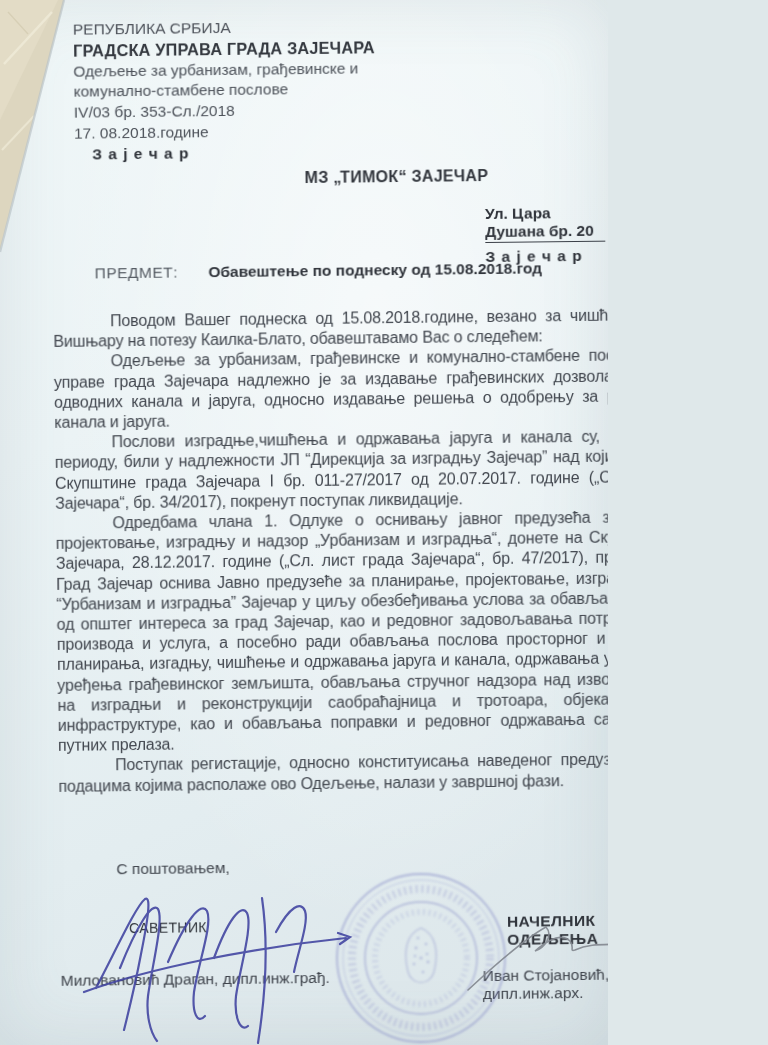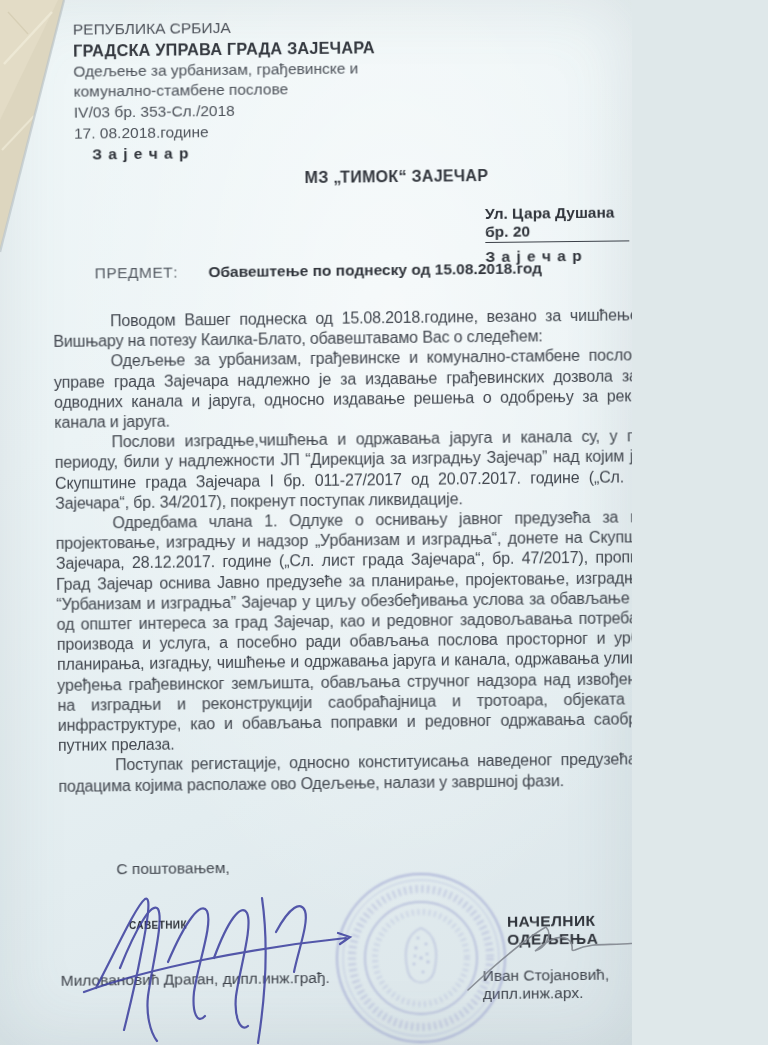--- a/index.html
+++ b/index.html
@@ -6,21 +6,20 @@
   body{
     width:768px;height:1045px;overflow:hidden;
     font-family:"Liberation Sans", sans-serif;
     background:#dfe8ea;
   }
   .photo{
     position:relative;width:608px;height:1045px;overflow:hidden;
     background:
       radial-gradient(ellipse at 62% 30%, rgba(255,255,255,.55), rgba(255,255,255,0) 60%),
       linear-gradient(155deg,#f0f7f8 0%,#ebf3f5 35%,#e3edf0 68%,#dbe5e9 100%);
-    padding-left: 24px;
   }
   .photo::after{
     content:"";position:absolute;inset:0;pointer-events:none;
     box-shadow:inset 0 0 70px rgba(90,110,120,.14);
   }
   .corner{position:absolute;top:0;left:0;z-index:1;}
   .sheet{
     position:absolute;inset:0;z-index:2;
     transform:rotate(-0.65deg);transform-origin:400px 480px;
     color:#474c54;filter:blur(0.28px);
@@ -32,21 +31,21 @@
   .addr{position:absolute;top:206px;left:488px;font-size:15.5px;font-weight:700;color:#30343b;}
   .addr .street{display:inline-block;border-bottom:1.6px solid #3a3f47;padding-bottom:1px;}
   .addr .city{margin-top:5px;letter-spacing:1px;}
   .subject{position:absolute;top:261px;left:78px;font-size:15.5px;}
   .subject .lbl{color:#565c64;letter-spacing:.5px;margin-left:19px;}
   .subject .txt{font-weight:700;color:#30343b;margin-left:26px;}
   .bodytext{position:absolute;top:308px;left:55px;width:662px;
     font-size:16px;line-height:20.2px;text-align:justify;color:#42474f;letter-spacing:-0.15px;}
   .bodytext p{margin:0;text-indent:57px;}
   .closing{position:absolute;top:857px;left:112px;font-size:15.5px;color:#42474f;}
-  .sig-title-left{position:absolute;top:917px;left:124px;font-size:10px;font-weight:700;color:#30343b;letter-spacing:.4px;}
+  .sig-title-left{position:absolute;top:917px;left:124px;font-size:14px;font-weight:400;color:#30343b;letter-spacing:.4px;}
   .sig-name-left{position:absolute;top:968px;left:55px;font-size:15.5px;color:#3f444c;}
   .sig-title-right{position:absolute;top:914px;left:502px;font-size:15.5px;font-weight:700;color:#30343b;letter-spacing:.4px;}
   .sig-name-right{position:absolute;top:968px;left:477px;font-size:15.5px;color:#3f444c;}
   .overlay{position:absolute;inset:0;z-index:3;pointer-events:none;}
 </style>
 </head>
 <body>
 
 <div class="photo">
 

